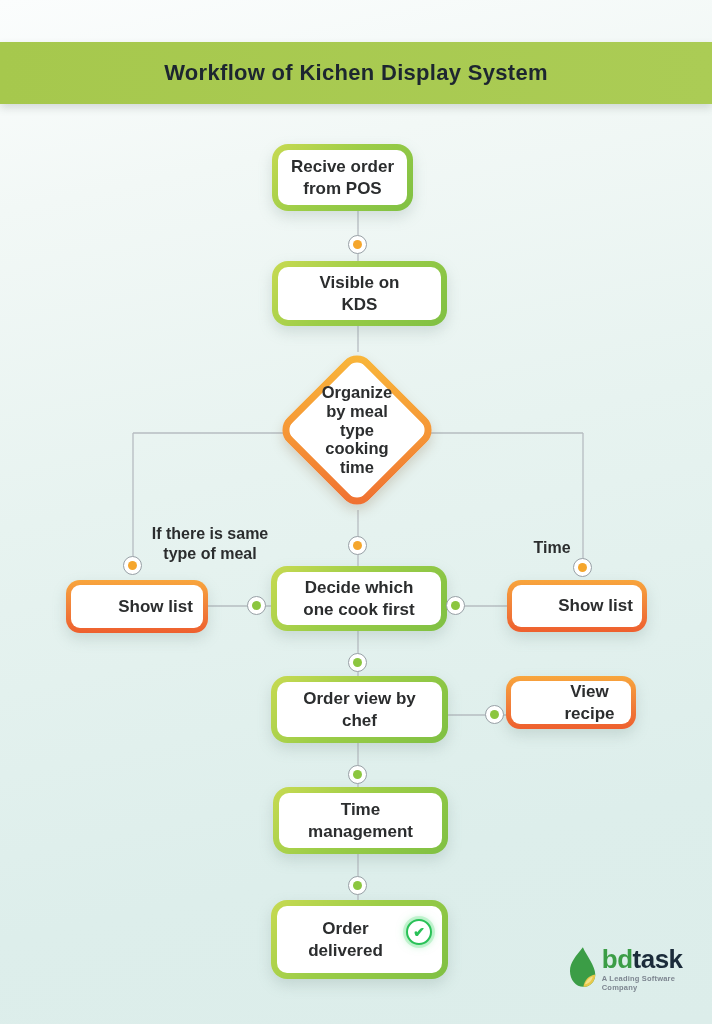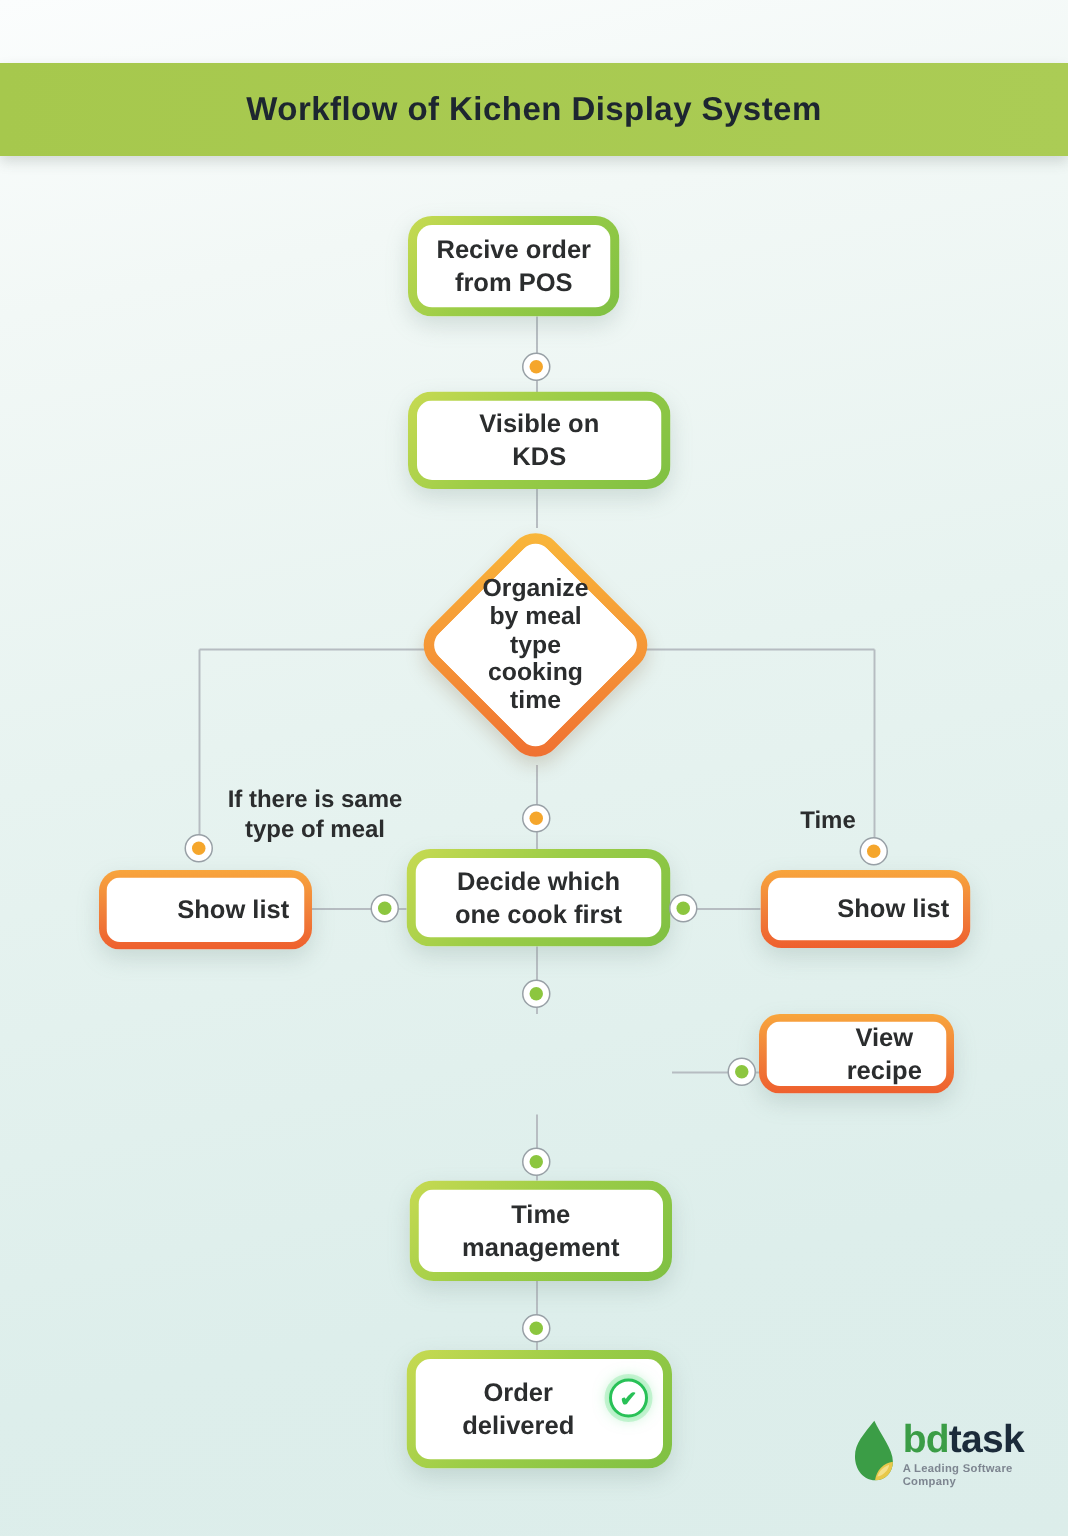--- a/index.html
+++ b/index.html
@@ -136,20 +136,26 @@
       <span>one cook first</span>
     </div>
   </div>
 
   <div class="box orange" style="left:507px;top:580px;width:140px;height:52px">
     <div class="box-text">
       <span>Show list</span>
     </div>
   </div>
 
+  <div class="box green" style="left:271px;top:676px;width:177px;height:67px">
+    <div class="box-text">
+      <span>Order view by</span>
+      <span>chef</span>
+    </div>
+  </div>
 
   <div class="box orange" style="left:506px;top:676px;width:130px;height:53px">
     <div class="box-text">
       <span>View recipe</span>
     </div>
   </div>
 
   <div class="box green" style="left:273px;top:787px;width:175px;height:67px">
     <div class="box-text">
       <span>Time</span>

